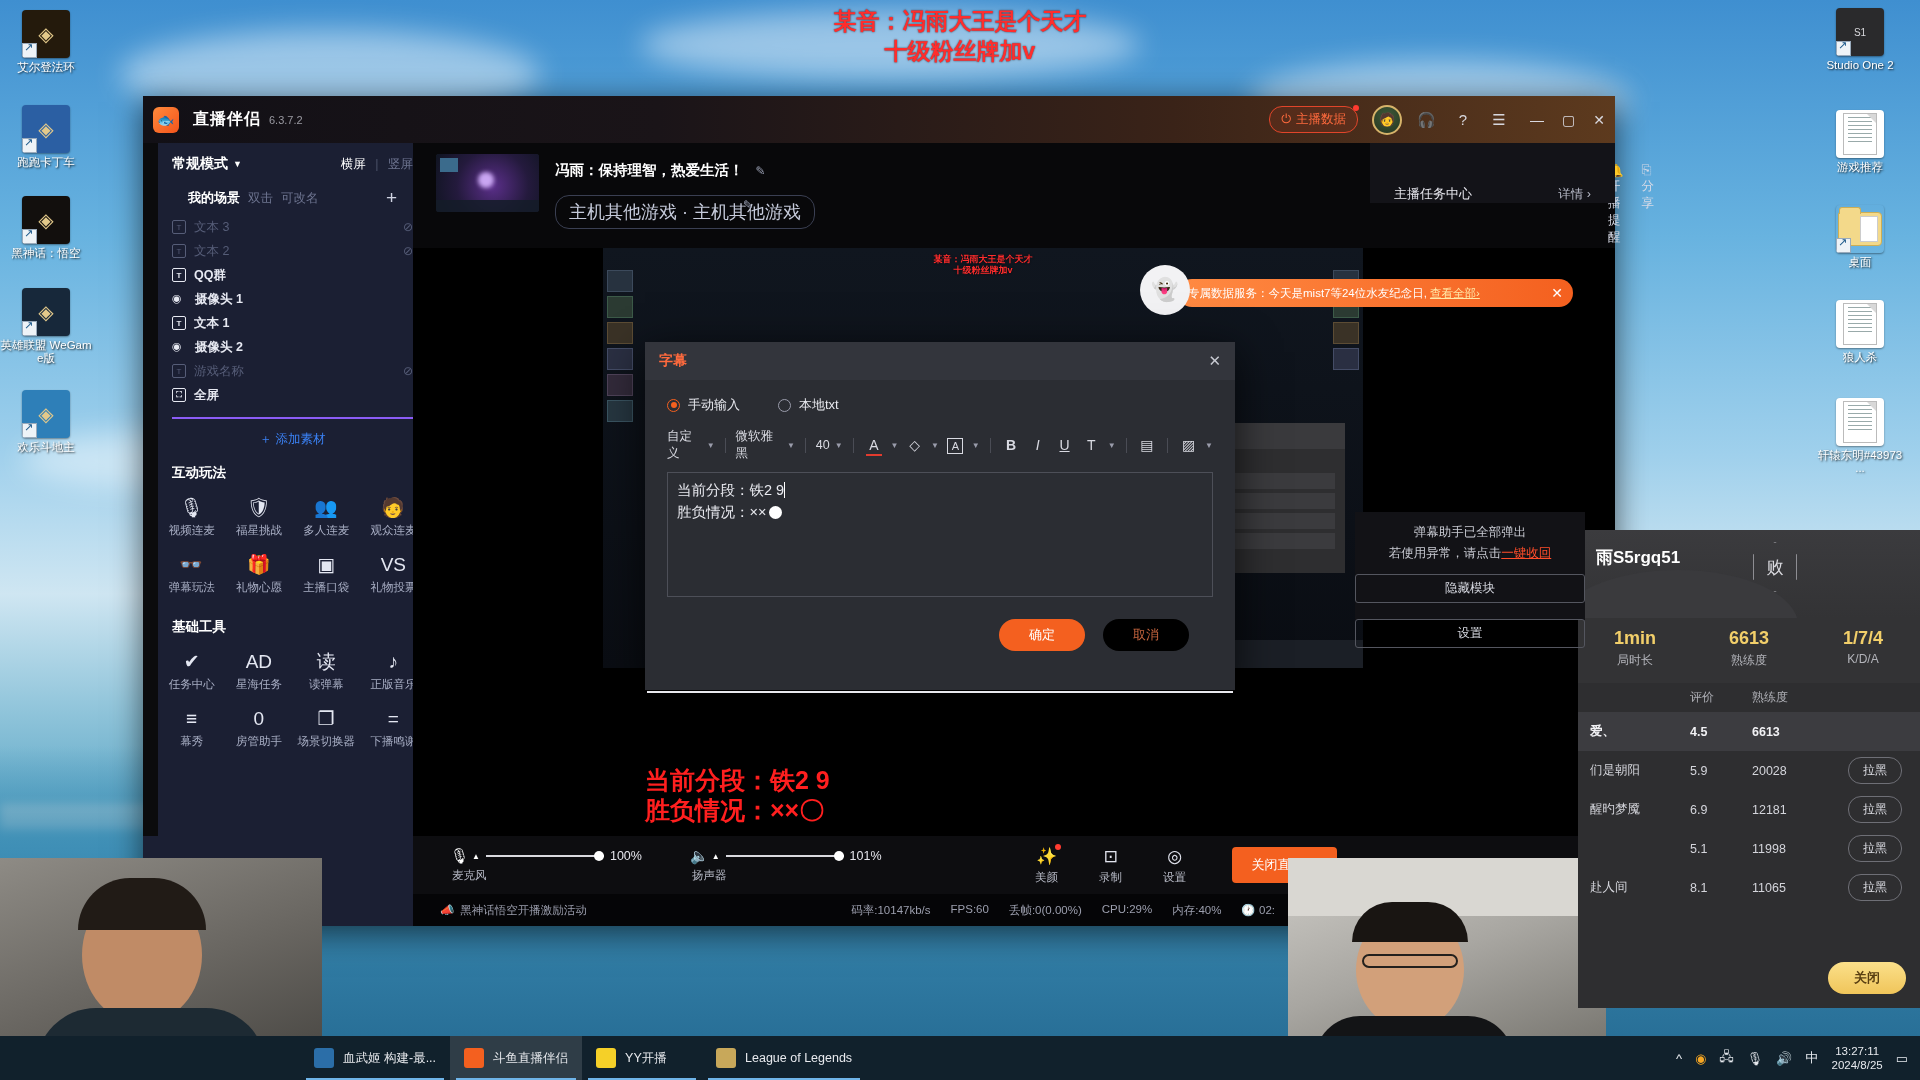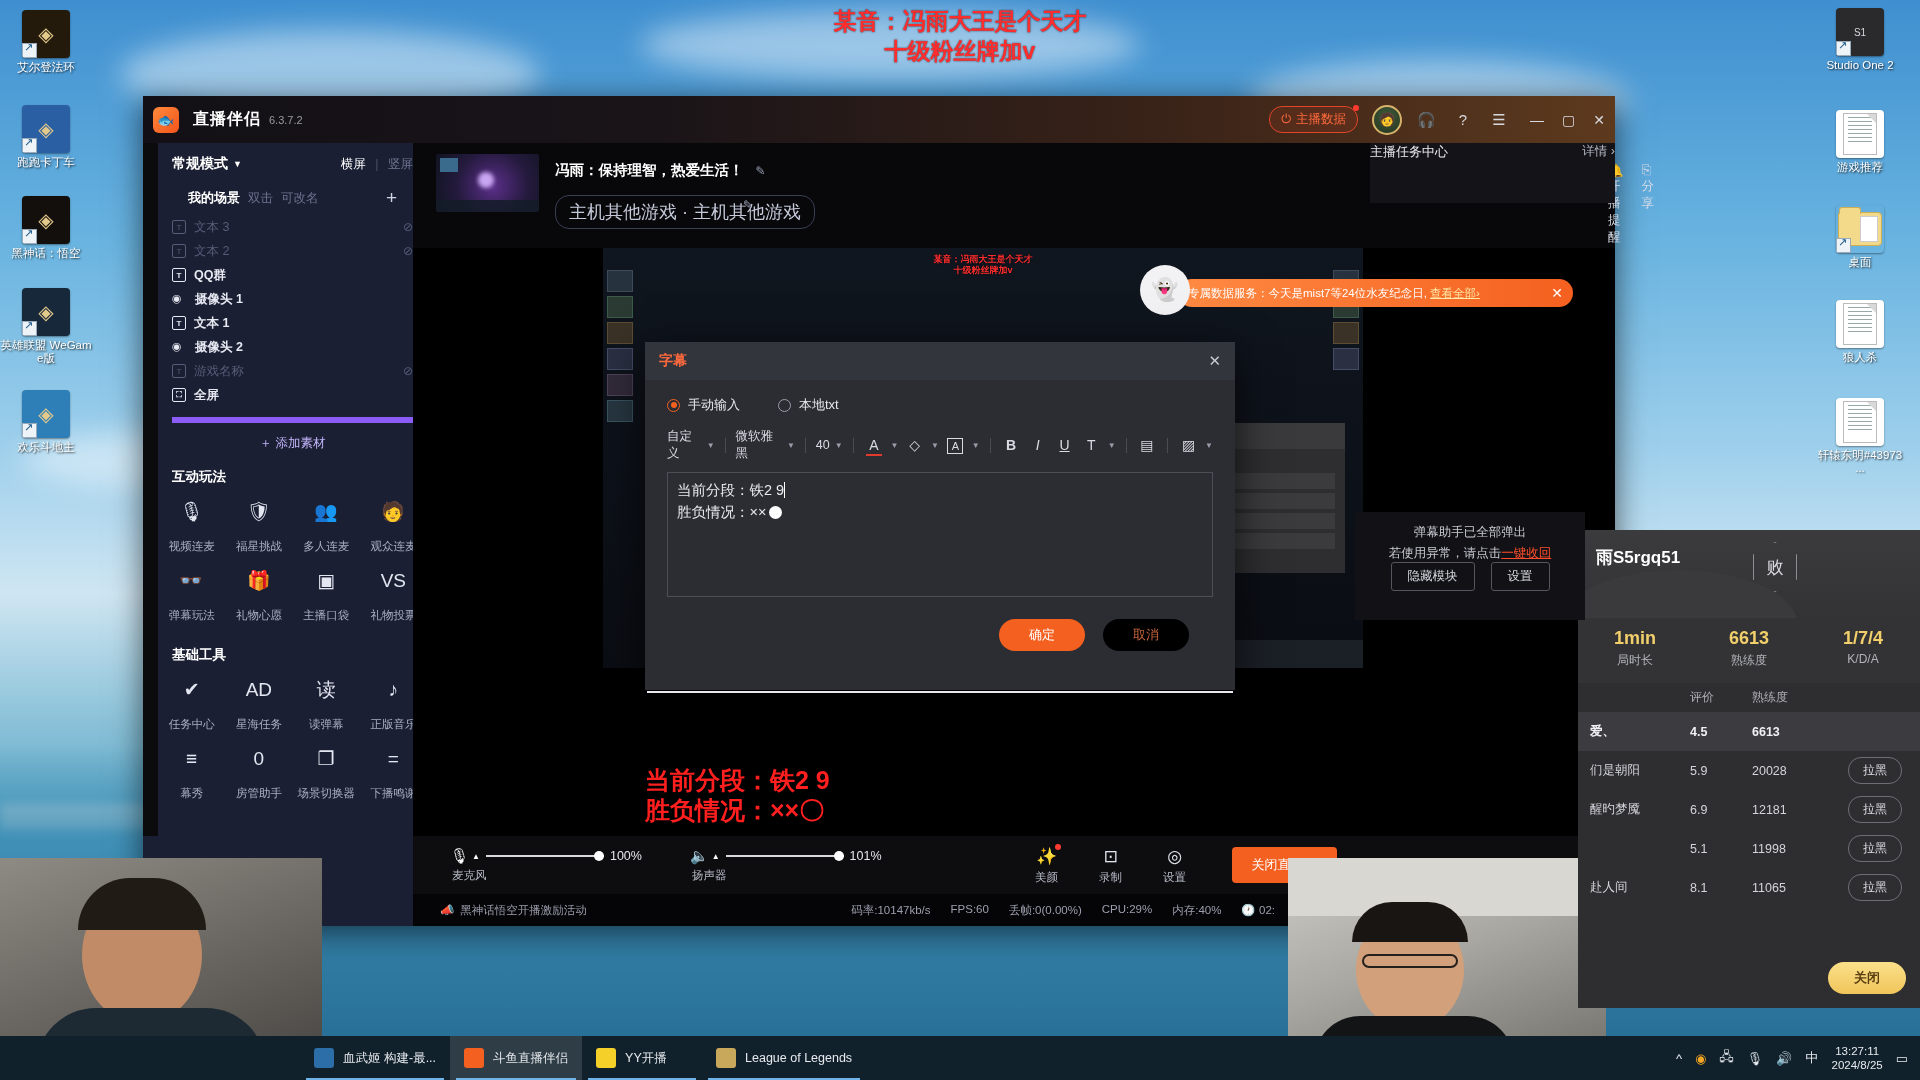--- a/index.html
+++ b/index.html
@@ -57,37 +57,37 @@
   .scene-head .t{font-weight:bold;font-size:13px;}
   .scene-head .hint{color:#6d7490;margin-left:8px;}
   .scene-head .hint2{color:#6d7490;margin-left:8px;}
   .scene-head .plus{margin-left:auto;font-size:19px;color:#cfd3e2;line-height:12px;}
   .layer { display:flex;align-items:center;height:24px;padding:0 14px;font-size:12.5px;color:#e7e9f2; }
   .layer.dim { color:#565d78; }
   .layer .tico{width:14px;height:14px;border:1px solid currentColor;border-radius:2px;font-size:8px;display:flex;align-items:center;justify-content:center;margin-right:8px;}
   .layer .camico{width:15px;height:14px;margin-right:8px;font-size:11px;color:currentColor;}
   .layer .eye{margin-left:auto;font-size:12px;color:#565d78;}
   .layer.bold{font-weight:bold;}
-  .add-src { margin:10px 14px 0; border-top:6px solid #8b5cf6; padding-top:12px; text-align:center; font-size:12.5px; color:#c4b5fd;}
+  .add-src { margin:10px 14px 0; border-top:2px solid #8b5cf6; padding-top:12px; text-align:center; font-size:12.5px; color:#3b82f6;}
   .sect-title { font-size:13.5px;font-weight:bold;padding:16px 14px 6px; }
   .grid4 { display:grid;grid-template-columns:repeat(4,1fr); }
   .gitem { text-align:center;padding:9px 0 7px; }
   .gitem .gi { font-size:19px;color:#e4e7f2;line-height:22px; }
-  .gitem .gl { font-size:11.5px;color:#a8aec4;margin-top:16px; }
+  .gitem .gl { font-size:11.5px;color:#a8aec4;margin-top:4px; }
 
   
   #headerStrip { position:absolute; left:270px; right:0; top:47px; height:105px; background:#08080a; }
   .thumb { position:absolute; left:23px; top:11px; width:103px; height:58px; border-radius:3px; overflow:hidden;
            background:#1a2432; }
   .room-title { position:absolute; left:142px; top:18px; font-size:14.5px; font-weight:bold; color:#fff;}
   .edit-ico { display:inline-block; margin-left:8px; font-size:12px; color:#9aa0b4; }
   .cat-pill { position:absolute; left:142px; top:52px; border:1px solid #3a3f52; border-radius:14px; padding:4px 13px; font-size:18px; color:#c5cada;}
   .cat-edit{position:absolute;left:330px;top:55px;font-size:12px;color:#9aa0b4;}
   .hdr-actions{position:absolute;left:1195px;top:20px;display:flex;gap:18px;font-size:12.5px;color:#d7dae6;}
-  .task-center{position:absolute;right:0;top:0;width:245px;height:60px;background:#131318;display:flex;align-items:flex-start;padding:0 0;}
+  .task-center{position:absolute;right:0;top:0;width:245px;height:60px;background:#131318;display:flex;align-items:flex-end;padding:0 24px;}
   .task-center .tc{font-size:13px;color:#e8e8ef;}
   .task-center .det{margin-left:auto;font-size:12.5px;color:#b9bcc9;}
   .notice { position:absolute; left:1035px; top:183px; width:395px; height:28px; border-radius:14px;
             background:linear-gradient(90deg,#ff8a42,#f4601f); display:flex; align-items:center; padding:0 10px; font-size:11.5px; color:#fff; z-index:6;}
   .notice .ghost{position:absolute;left:-38px;top:-14px;width:50px;height:50px;border-radius:50%;background:#f2f2f4;display:flex;align-items:center;justify-content:center;font-size:22px;}
   .notice .link{color:#ffe9a8;text-decoration:underline;margin-left:3px;}
   .notice .x{margin-left:auto;font-size:14px;}
 
   
   #preview { position:absolute; left:270px; top:152px; right:0; bottom:90px; background:#000; overflow:hidden;}
@@ -138,21 +138,21 @@
   .circ { display:inline-block;width:13px;height:13px;border-radius:50%;background:#fff;vertical-align:-2px;margin-left:3px; }
   .dbtns { display:flex; justify-content:flex-end; gap:18px; padding:22px 46px 0; }
   .btn-ok { background:#f4601f; color:#fff; border-radius:16px; padding:7px 30px; font-size:13px; }
   .btn-cancel { background:#000000; color:#c9663f; border-radius:16px; padding:7px 30px; font-size:13px; }
 
   
   #dmBox { position:absolute; left:1355px; top:512px; width:230px; height:108px; background:#121216; z-index:30; text-align:center; padding-top:12px;}
   #dmBox .l1{font-size:12.5px;color:#c8cad2;}
   #dmBox .l2{font-size:12.5px;color:#c8cad2;margin-top:4px;}
   #dmBox .l2 u{color:#ff4d2a;}
-  #dmBox .bs{display:flex;justify-content:center;gap:16px;}
+  #dmBox .bs{display:flex;justify-content:center;gap:16px;margin-top:12px;flex-direction:column;}
   #dmBox .b{border:1px solid #54565f;border-radius:3px;padding:5px 16px;font-size:12.5px;color:#d6d8e0;}
 
   
   #lolStats { position:absolute; left:1578px; top:530px; width:342px; height:478px; background:#2e2e30; z-index:25; }
   #lolStats .hd { height:88px; background:linear-gradient(180deg,#3b3b3e,#333335); position:relative; padding:16px 18px 0; overflow:hidden;}
   #lolStats .pname { font-size:17px; font-weight:bold; color:#fff; }
   #lolStats .hex { position:absolute; left:175px; top:12px; width:44px;height:50px; border:1px solid #8d8d92; display:flex;align-items:center;justify-content:center; font-size:17px; color:#d9d9de;
                    clip-path:polygon(50% 0,100% 25%,100% 75%,50% 100%,0 75%,0 25%);}
   .statrow { display:flex; background:#333335; padding:10px 0 14px; }
   .statrow .c { flex:1; text-align:center; }

